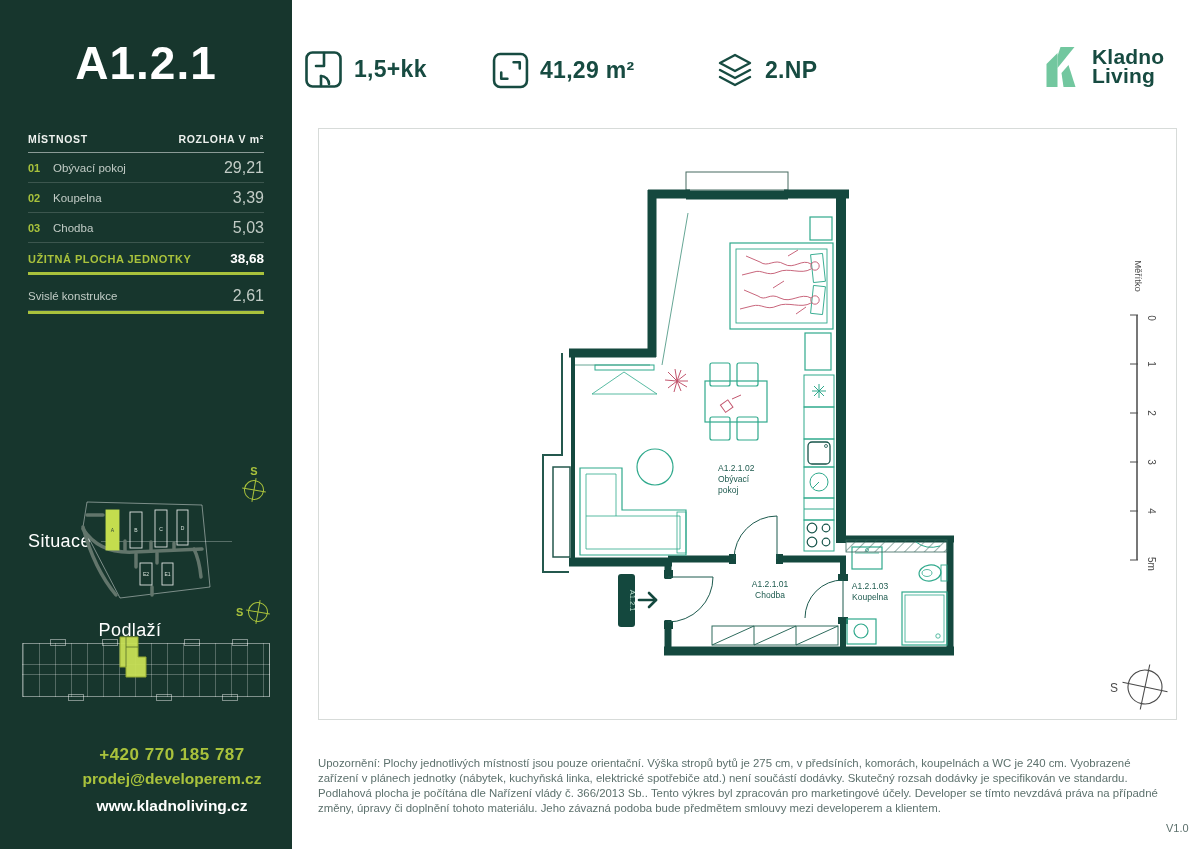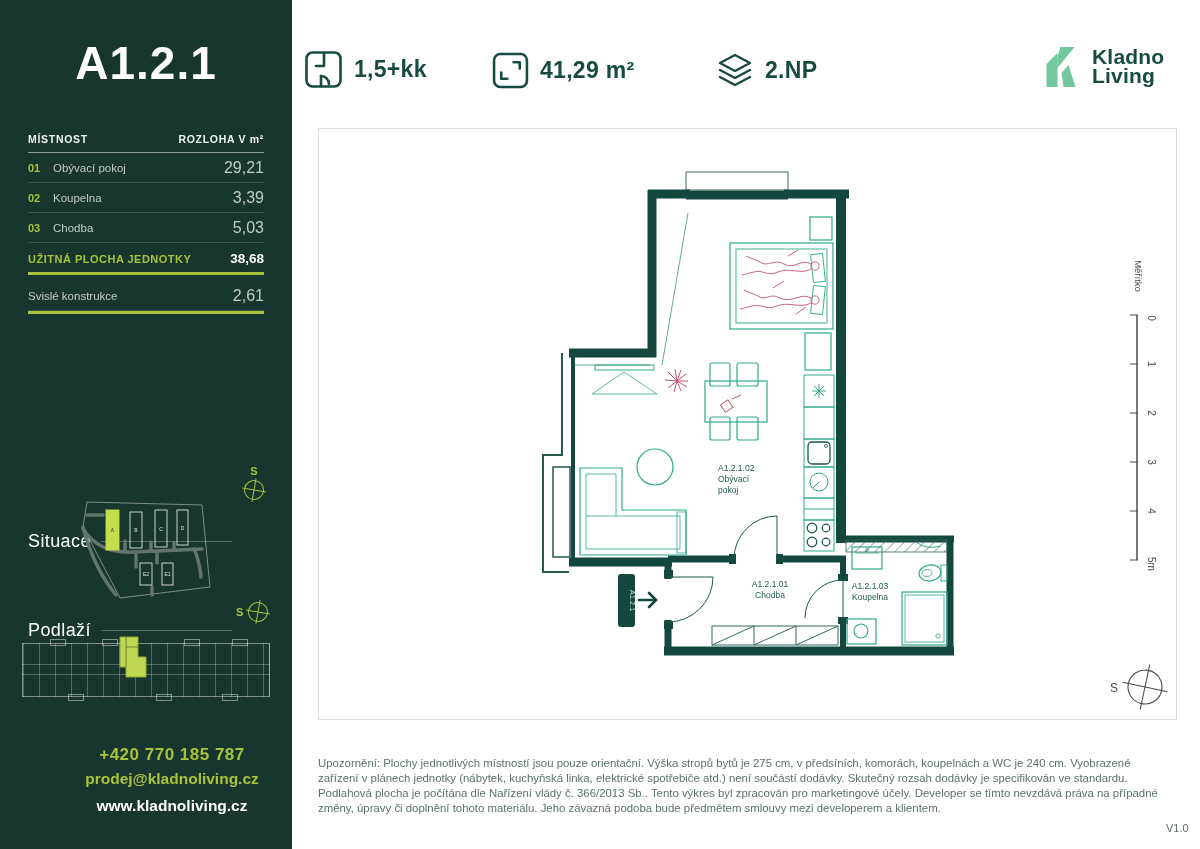--- a/index.html
+++ b/index.html
@@ -136,21 +136,21 @@
     <g font-size="5" text-anchor="middle">
       <text x="96.5" y="35" fill="#2c4436">A</text>
       <text x="120" y="35" fill="#d7e2da">B</text>
       <text x="145" y="34" fill="#d7e2da">C</text>
       <text x="166.5" y="33" fill="#d7e2da">D</text>
       <text x="130" y="79" fill="#d7e2da">E2</text>
       <text x="151.5" y="79" fill="#d7e2da">E1</text>
     </g>
   </svg>
 
-  <div class="section-label" style="top:576px;">
+  <div class="section-label" style="top:576px;flex-direction:column;">
     <span>Podlaží</span>
     <div class="rule"></div>
   </div>
   <div class="compass" style="left:236px;top:600px;">
     <span>S</span>
     <svg width="24" height="24" viewBox="0 0 24 24">
       <g stroke="#a9c23c" stroke-width="1" fill="none" transform="rotate(10 12 12)">
         <circle cx="12" cy="12" r="9.5"></circle>
           <line x1="0" y1="12" x2="24" y2="12"></line>
           <line x1="12" y1="0" x2="12" y2="24"></line>
@@ -168,21 +168,21 @@
     <div class="bump" style="left:140px;top:63px;"></div>
     <div class="bump" style="left:206px;top:63px;"></div>
     <svg style="position:absolute;left:96px;top:4px;" width="40" height="52" viewBox="0 0 40 52">
       <polygon points="8,2 26,2 26,22 34,22 34,42 14,42 14,32 8,32" fill="#c8e055" fill-opacity=".95" stroke="#93a832" stroke-width="1"></polygon>
       <path d="M14,12 H26 M14,2 V32" stroke="#56702a" stroke-width=".8" fill="none"></path>
     </svg>
   </div>
 
   <div class="contact" style="top:745px;">
     <div class="phone">+420 770 185 787</div>
-    <div class="email">prodej@kladnoliving.cz</div>
+    <div class="email">prodej@developerem.cz</div>
   </div>
   <div class="contact" style="top:797px;">
     <div class="website">www.kladnoliving.cz</div>
   </div>
 </div>
 
 <div class="hdr-item" style="left:304px;top:50px;justify-content:space-between;">
   <svg width="39" height="39" viewBox="0 0 39 39">
     <g stroke="#174b41" stroke-width="2.6" fill="none" stroke-linecap="round" stroke-linejoin="round">
       <rect x="2.5" y="2.5" width="34" height="34" rx="6"></rect>

